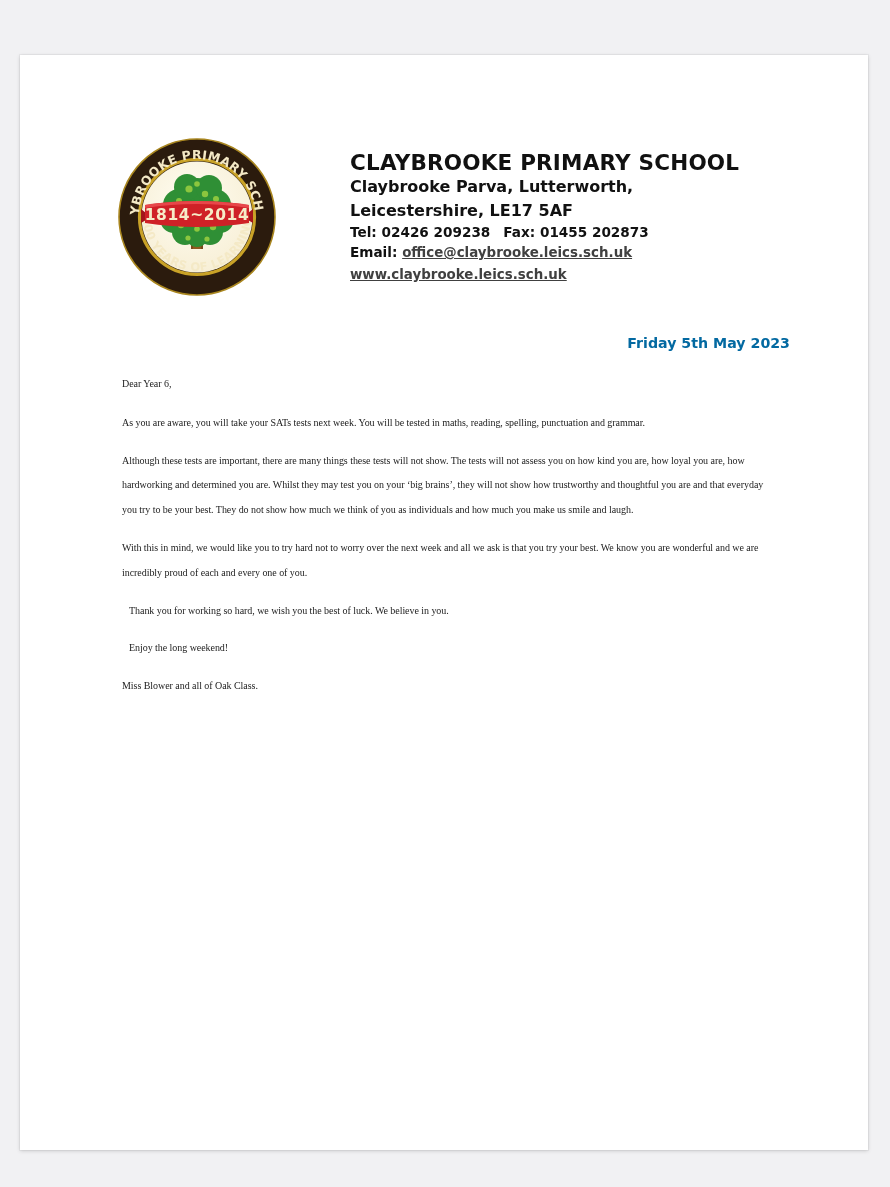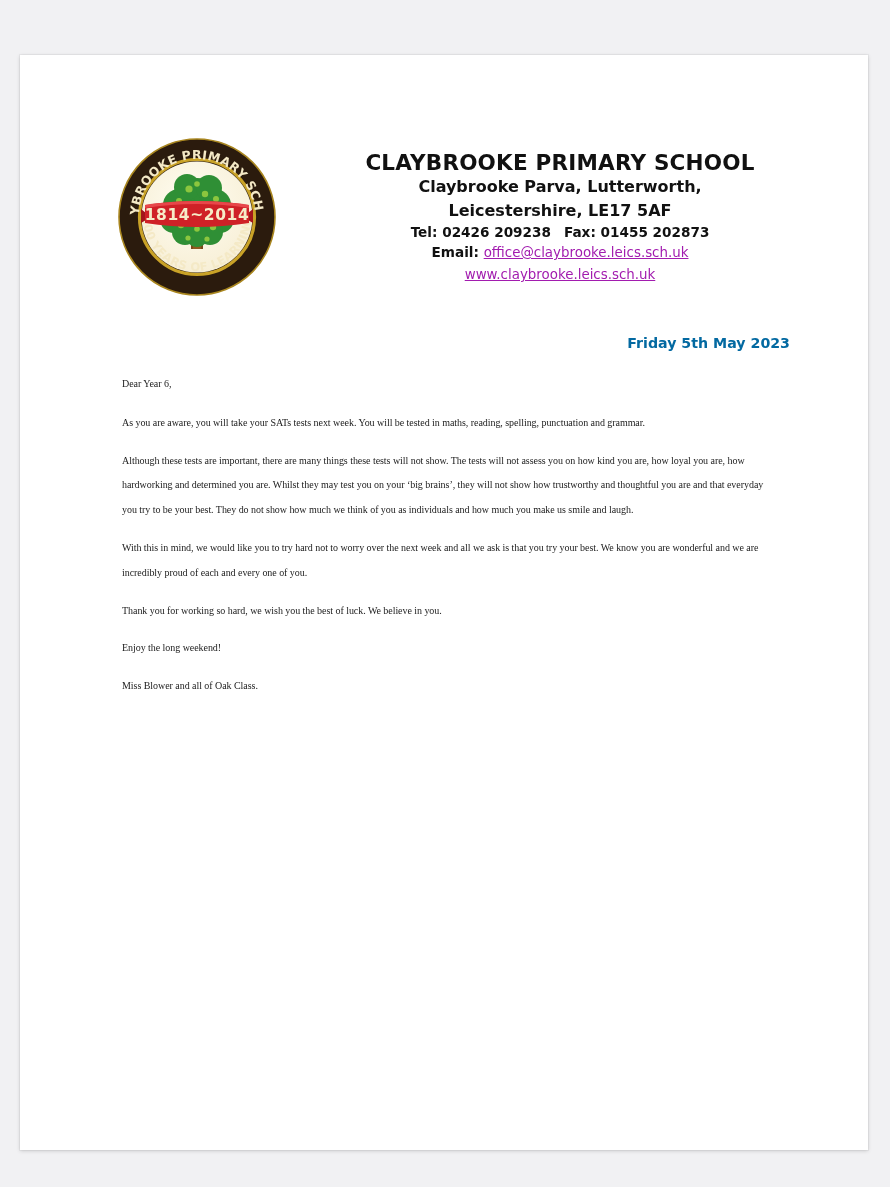--- a/index.html
+++ b/index.html
@@ -43,21 +43,21 @@
     height: 160px;
   }
   .crest svg { display: block; }
 
   
   .header-text {
     position: absolute;
     left: 330px;
     top: 95px;
     width: 420px;
-    text-align: center;
+    text-align: left;
     color: #111111;
   }
   .school-name {
     font-family: "DejaVu Sans", sans-serif;
     font-size: 21.5px;
     font-weight: bold;
     letter-spacing: 0.2px;
     line-height: 1.18;
     white-space: nowrap;
   }
@@ -77,23 +77,23 @@
   }
   .contact-line {
     font-size: 13.6px;
     font-weight: bold;
     line-height: 1.5;
     white-space: nowrap;
   }
   .contact-line .gap { display: inline-block; width: 13px; }
   .email-row { white-space: nowrap; }
   .link {
-    color: #a21caf;
+    color: #404040;
     text-decoration: underline;
-    font-weight: normal;
+    font-weight: bold;
     font-size: 13.4px;
     cursor: pointer;
   }
   .web-row {
     margin-top: 1px;
     white-space: nowrap;
   }
 
   
   .date {
@@ -116,21 +116,21 @@
   }
   .para {
     font-family: Liberation Serif, serif;
     font-size: 10px;
     line-height: 24.6px;
     margin: 0 0 13.5px 0;
     text-align: left;
     letter-spacing: -0.05px;
   }
   .para.salutation { margin-bottom: 14px; }
-  .para.tight { margin-bottom: 13px; }
+  .para.tight { margin-bottom: 13px; margin-left: 7px; }
 </style>
 </head>
 <body>
 
 <div class="page">
 
   <div class="letterhead">
 
     <div class="crest">
       <svg width="160" height="160" viewBox="0 0 160 160" aria-hidden="true">

